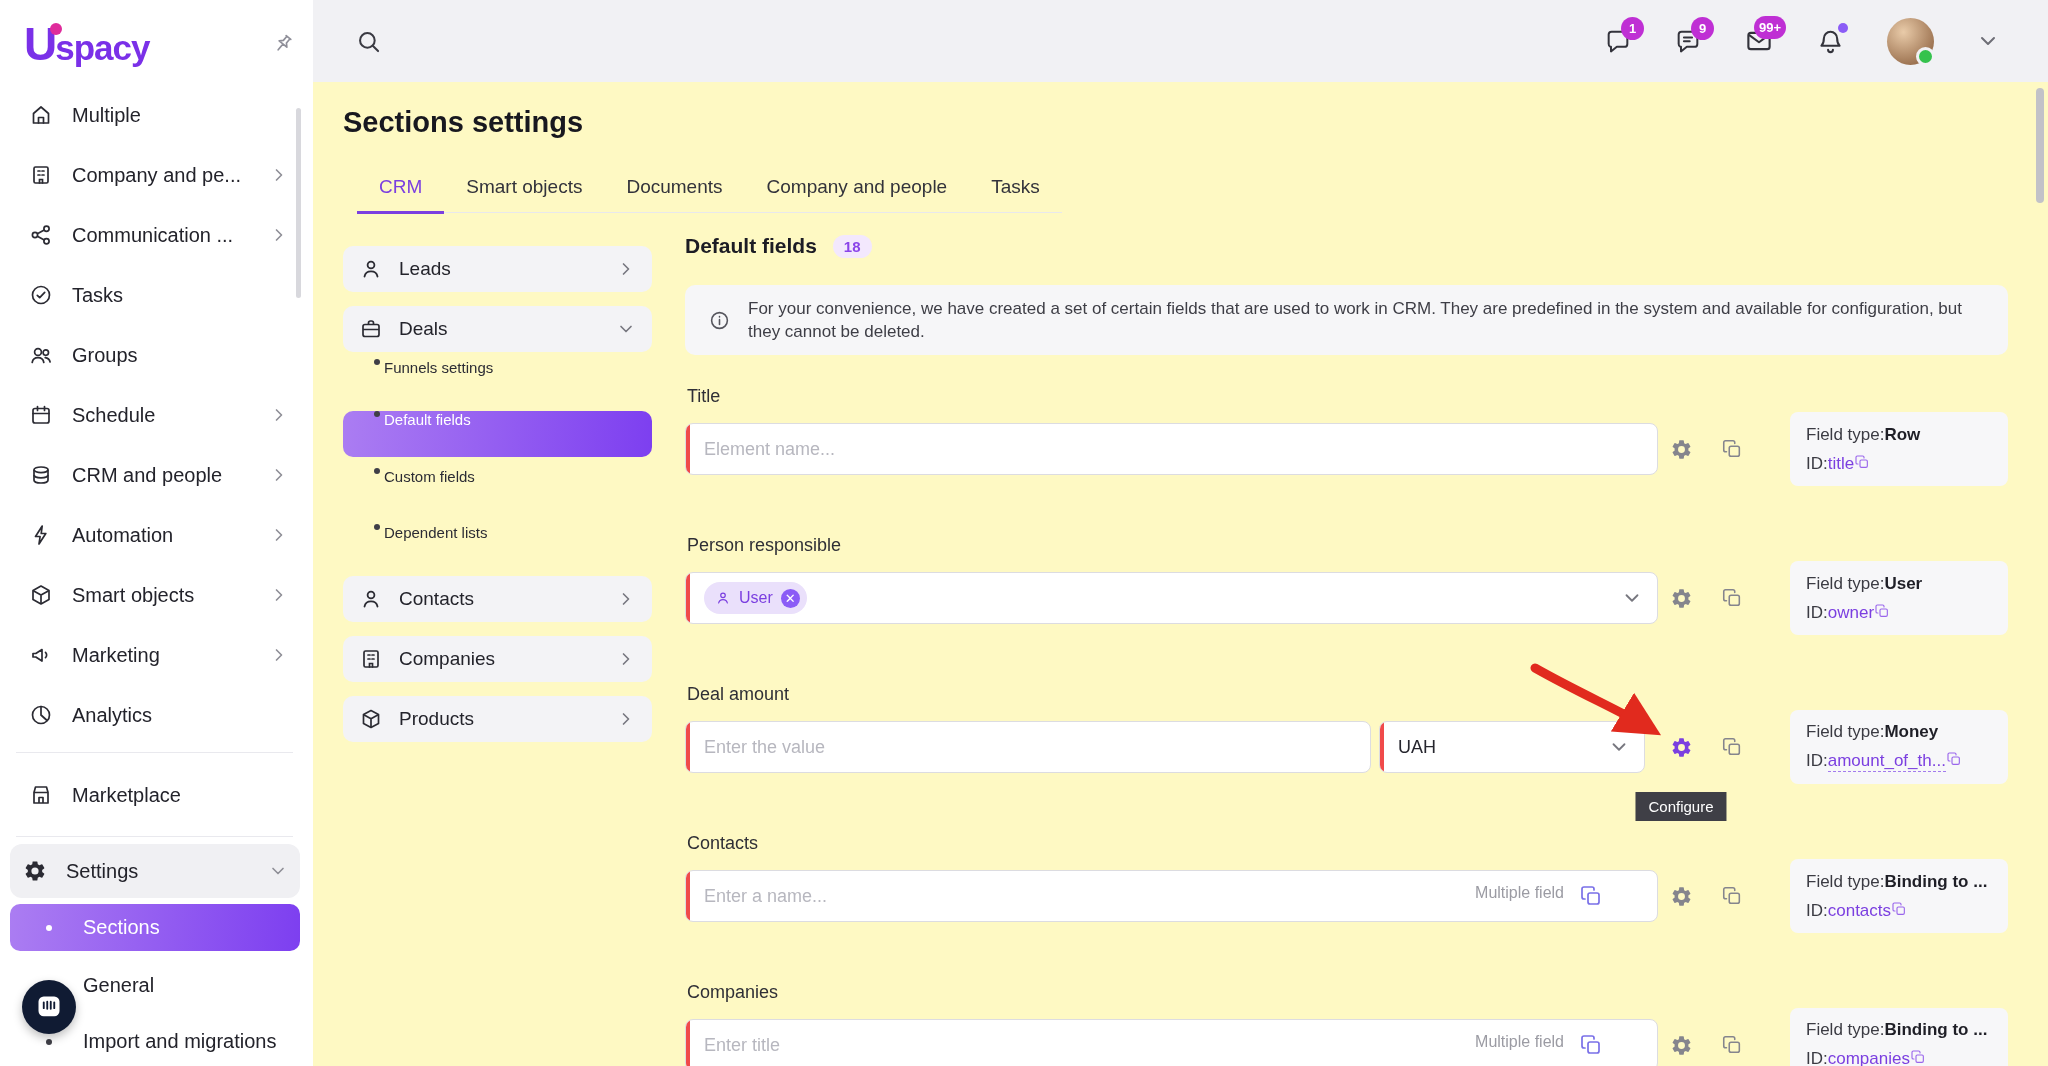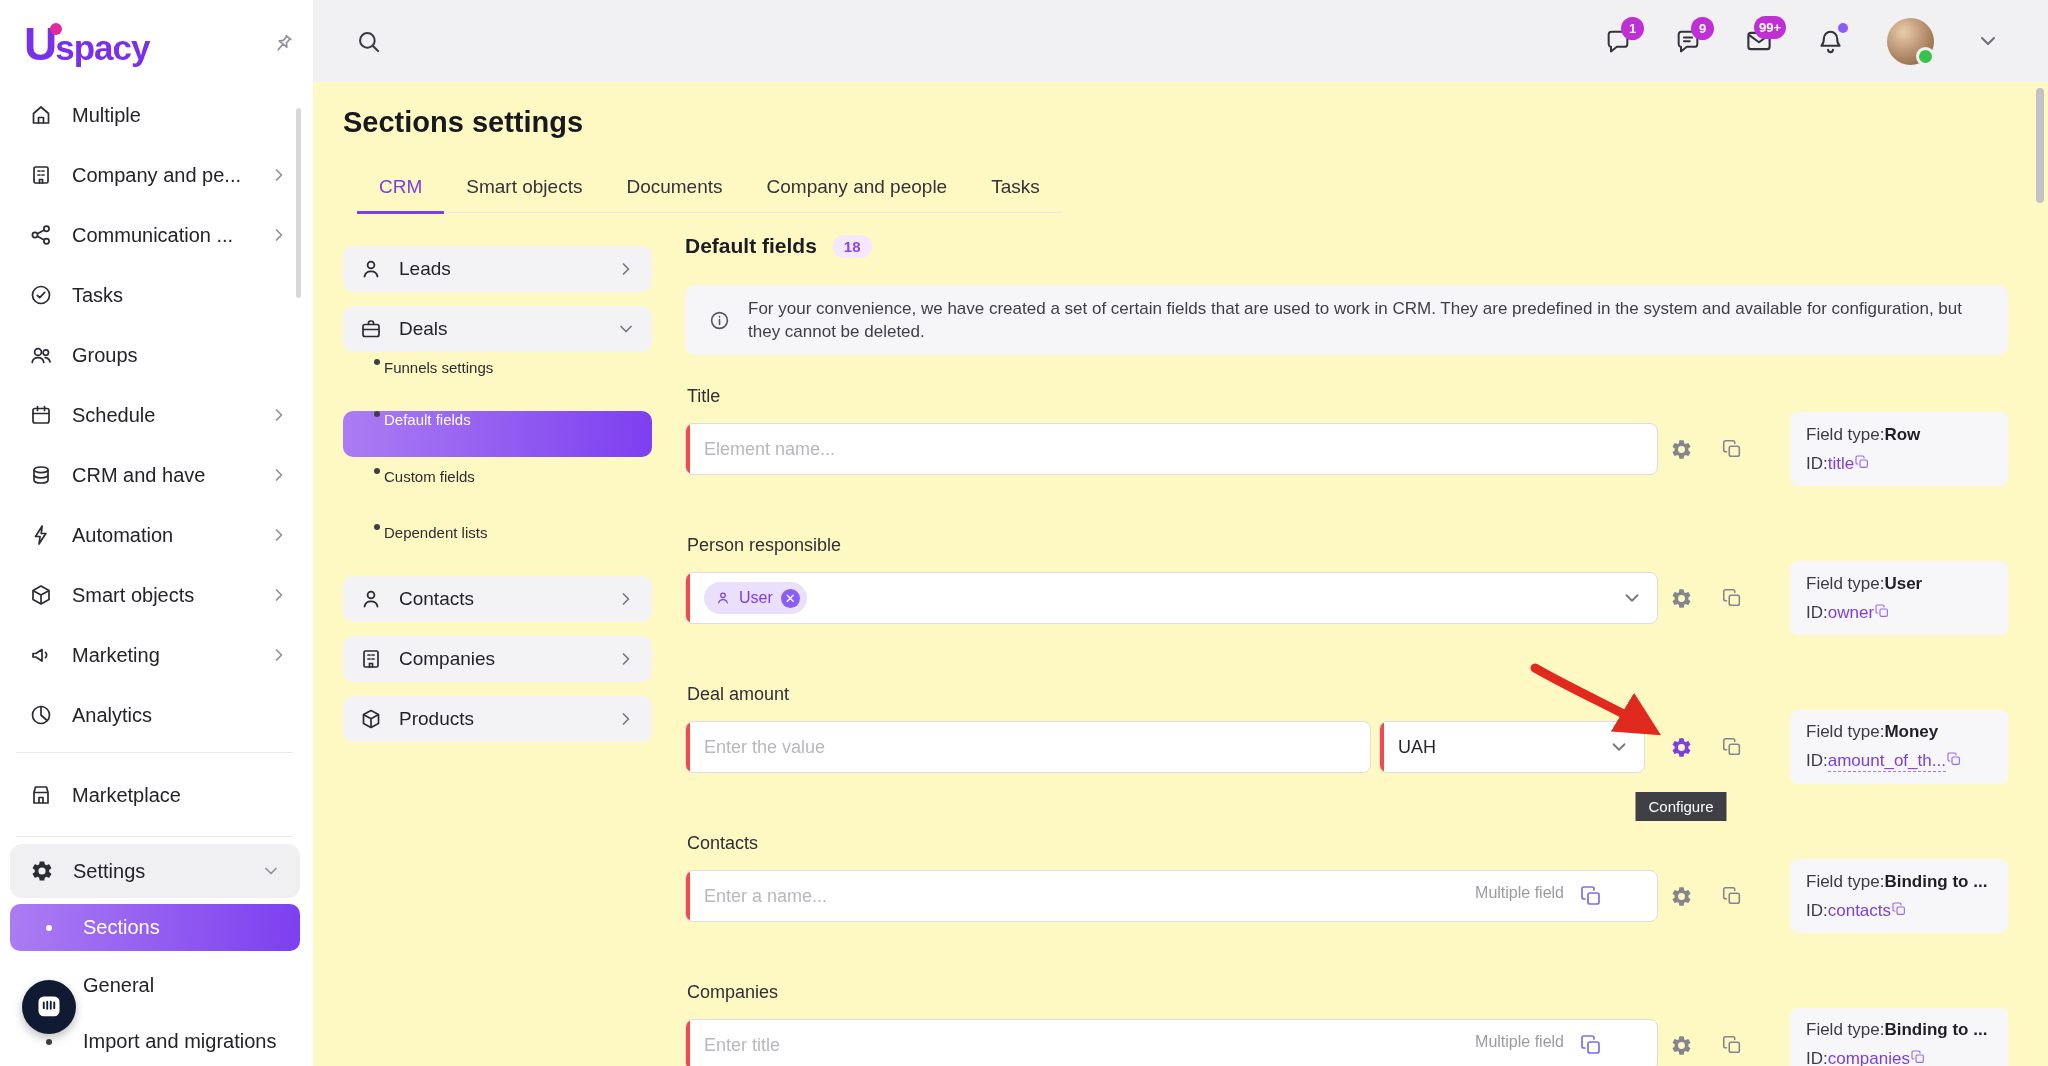--- a/index.html
+++ b/index.html
@@ -15,21 +15,21 @@
   .logo-u{font-size:46px;font-weight:800;color:#7a30e8;letter-spacing:-2px}
   .logo-dot{width:12px;height:12px;border-radius:50%;background:#df2b9b;position:absolute;left:26px;top:6px}
   .logo-rest{font-size:35px;font-weight:700;color:#7a30e8;letter-spacing:-1px}
   .pin{margin-left:auto;color:#8f8f99;cursor:pointer}
   .menu{position:absolute;left:0;right:10px;top:85px}
   .side-item{display:flex;align-items:center;height:60px;padding:0 14px 0 28px;gap:18px;font-size:20px;color:#23232b;cursor:pointer}
   .side-icon{width:26px;height:26px;flex:0 0 26px;color:#2b2b33;display:flex;align-items:center;justify-content:center}
   .side-label{white-space:nowrap;overflow:hidden}
   .chev{margin-left:auto;color:#8f8f97}
   .divider{position:absolute;left:16px;right:20px;height:1px;background:#e9e9ee}
-  .settings-row{position:absolute;left:10px;width:290px;height:54px;background:#f0f0f3;border-radius:12px;display:flex;align-items:center;padding:0 19px;gap:18px;font-size:20px;cursor:pointer}
+  .settings-row{position:absolute;left:10px;width:290px;height:54px;background:#f0f0f3;border-radius:12px;display:flex;align-items:center;padding:0 12px;gap:18px;font-size:20px;cursor:pointer}
   .sub-row{position:absolute;left:10px;width:290px;height:47px;display:flex;align-items:center;padding-left:36px;gap:31px;font-size:20px;cursor:pointer}
   .sub-row.active{background:linear-gradient(95deg,#ab7df2 0%,#7d3ff0 100%);border-radius:10px;color:#fff}
   .bullet{width:6px;height:6px;border-radius:50%;background:#3f3f47;flex:0 0 6px}
   .sub-row.active .bullet{background:#fff}
   .side-scroll{position:absolute;left:296px;top:108px;width:5px;height:190px;border-radius:3px;background:#d8d8dd}
   .chat-launcher{position:absolute;left:22px;top:980px;width:54px;height:54px;border-radius:50%;background:#101b33;display:flex;align-items:center;justify-content:center;z-index:20;box-shadow:0 4px 10px rgba(0,0,0,.25);cursor:pointer}
 
   
   #topbar{position:absolute;left:313px;top:0;width:1735px;height:82px;background:#f1f1f4;display:flex;align-items:center;z-index:4}
   .tb-search{margin-left:42px;color:#3a3a42;cursor:pointer}
@@ -205,21 +205,21 @@
           </span>
       </div>
       <div class="side-item">
         <span class="side-icon">
             <svg width="24" height="24" viewBox="0 0 24 24" fill="none" stroke="currentColor" stroke-width="1.7">
               <ellipse cx="12" cy="6.8" rx="7" ry="2.8"></ellipse>
               <path d="M5 6.8V12c0 1.55 3.13 2.8 7 2.8s7-1.25 7-2.8V6.8"></path>
               <path d="M5 12v5.2c0 1.55 3.13 2.8 7 2.8s7-1.25 7-2.8V12"></path>
             </svg>
           </span>
-        <span class="side-label">CRM and have</span>
+        <span class="side-label">CRM and people</span>
         <span class="chev">
             <svg width="20" height="20">
               <use href="#i-chevr"></use>
             </svg>
           </span>
       </div>
       <div class="side-item">
         <span class="side-icon">
             <svg width="24" height="24" viewBox="0 0 24 24" fill="none" stroke="currentColor" stroke-width="1.7" stroke-linejoin="round">
               <path d="M13.2 3L6.5 13.5h4.6L10 21l6.8-10.5h-4.6z"></path>

